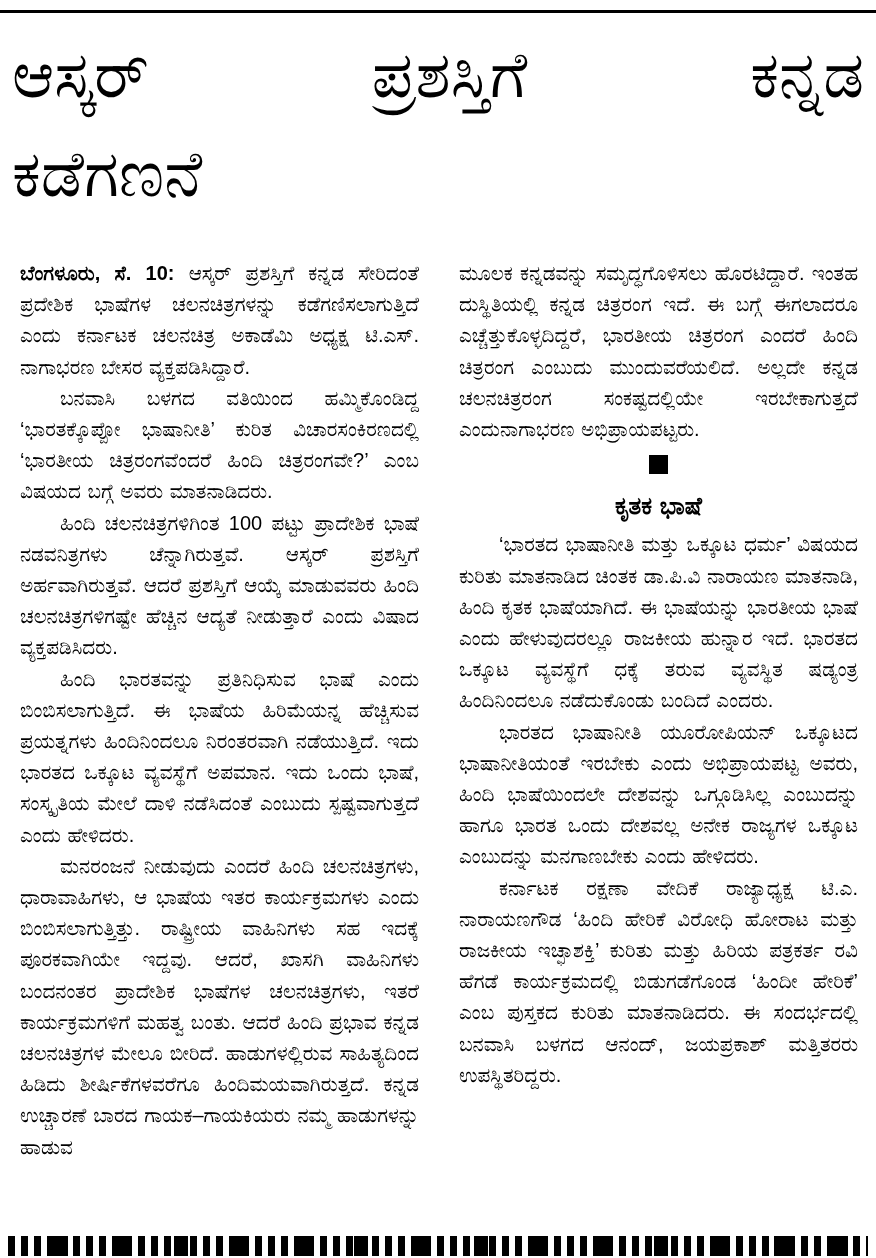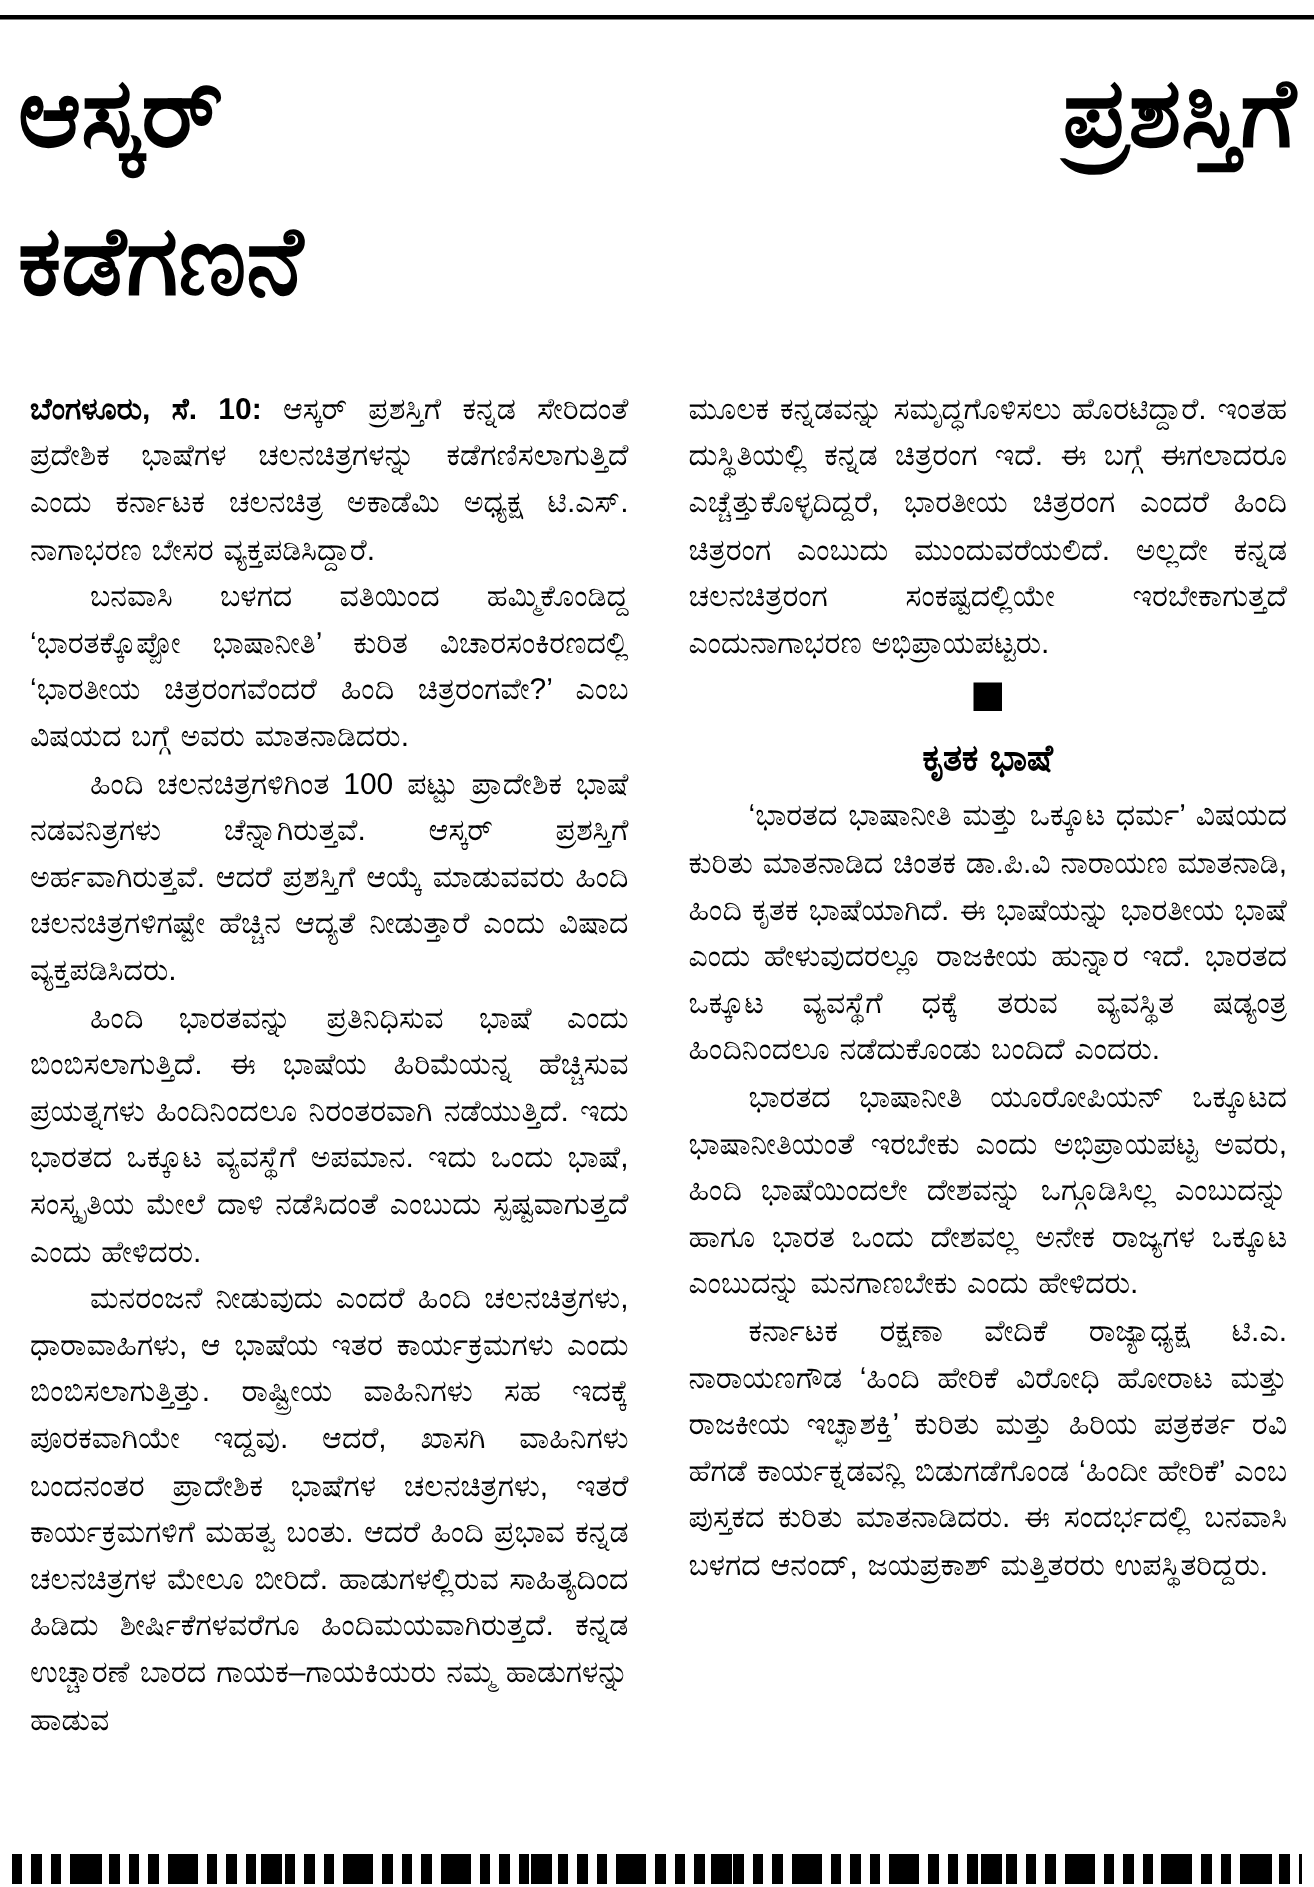--- a/index.html
+++ b/index.html
@@ -22,21 +22,21 @@
     left: 0;
     width: 876px;
     height: 3px;
     background: #000;
   }
   .headline {
     position: absolute;
     top: 26px;
     left: 12px;
     width: 852px;
-    font-weight: 700;
+    font-weight: 400;
     font-size: 64px;
     line-height: 99px;
     letter-spacing: 0px;
     color: #000;
   }
   .headline .hl-line {
     text-align: justify;
     text-align-last: justify;
     white-space: nowrap;
     display: flex;
@@ -98,20 +98,21 @@
 </style>
 </head>
 <body>
 
 <div class="top-rule"></div>
 
 <div class="headline">
   <div class="hl-line">
     <span>ಆಸ್ಕರ್</span>
     <span>ಪ್ರಶಸ್ತಿಗೆ</span>
+    <span>ಕನ್ನಡ</span>
   </div>
   <div class="hl-line">
     <span>ಕಡೆಗಣನೆ</span>
   </div>
 </div>
 
 <div class="body-columns">
 
   <div class="col">
     <p><span class="bold">ಬೆಂಗಳೂರು, ಸೆ. 10:</span><span> ಆಸ್ಕರ್ ಪ್ರಶಸ್ತಿಗೆ ಕನ್ನಡ ಸೇರಿದಂತೆ ಪ್ರದೇಶಿಕ ಭಾಷೆಗಳ ಚಲನಚಿತ್ರಗಳನ್ನು ಕಡೆಗಣಿಸಲಾಗುತ್ತಿದೆ ಎಂದು ಕರ್ನಾಟಕ ಚಲನಚಿತ್ರ ಅಕಾಡೆಮಿ ಅಧ್ಯಕ್ಷ ಟಿ.ಎಸ್. ನಾಗಾಭರಣ ಬೇಸರ ವ್ಯಕ್ತಪಡಿಸಿದ್ದಾರೆ.</span></p>
@@ -122,18 +123,18 @@
   </div>
 
   <div class="col">
     <p>ಮೂಲಕ ಕನ್ನಡವನ್ನು ಸಮೃದ್ಧಗೊಳಿಸಲು ಹೊರಟಿದ್ದಾರೆ. ಇಂತಹ ದುಸ್ಥಿತಿಯಲ್ಲಿ ಕನ್ನಡ ಚಿತ್ರರಂಗ ಇದೆ. ಈ ಬಗ್ಗೆ ಈಗಲಾದರೂ ಎಚ್ಚೆತ್ತುಕೊಳ್ಳದಿದ್ದರೆ, ಭಾರತೀಯ ಚಿತ್ರರಂಗ ಎಂದರೆ ಹಿಂದಿ ಚಿತ್ರರಂಗ ಎಂಬುದು ಮುಂದುವರೆಯಲಿದೆ. ಅಲ್ಲದೇ ಕನ್ನಡ ಚಲನಚಿತ್ರರಂಗ ಸಂಕಷ್ಟದಲ್ಲಿಯೇ ಇರಬೇಕಾಗುತ್ತದೆ ಎಂದುನಾಗಾಭರಣ ಅಭಿಪ್ರಾಯಪಟ್ಟರು.</p>
     <div class="subhead">
       <span class="square-bullet"></span>
       <span>ಕೃತಕ ಭಾಷೆ</span>
     </div>
     <p class="indent">‘ಭಾರತದ ಭಾಷಾನೀತಿ ಮತ್ತು ಒಕ್ಕೂಟ ಧರ್ಮ’ ವಿಷಯದ ಕುರಿತು ಮಾತನಾಡಿದ ಚಿಂತಕ ಡಾ.ಪಿ.ವಿ ನಾರಾಯಣ ಮಾತನಾಡಿ, ಹಿಂದಿ ಕೃತಕ ಭಾಷೆಯಾಗಿದೆ. ಈ ಭಾಷೆಯನ್ನು ಭಾರತೀಯ ಭಾಷೆ ಎಂದು ಹೇಳುವುದರಲ್ಲೂ ರಾಜಕೀಯ ಹುನ್ನಾರ ಇದೆ. ಭಾರತದ ಒಕ್ಕೂಟ ವ್ಯವಸ್ಥೆಗೆ ಧಕ್ಕೆ ತರುವ ವ್ಯವಸ್ಥಿತ ಷಡ್ಯಂತ್ರ ಹಿಂದಿನಿಂದಲೂ ನಡೆದುಕೊಂಡು ಬಂದಿದೆ ಎಂದರು.</p>
     <p class="indent">ಭಾರತದ ಭಾಷಾನೀತಿ ಯೂರೋಪಿಯನ್ ಒಕ್ಕೂಟದ ಭಾಷಾನೀತಿಯಂತೆ ಇರಬೇಕು ಎಂದು ಅಭಿಪ್ರಾಯಪಟ್ಟ ಅವರು, ಹಿಂದಿ ಭಾಷೆಯಿಂದಲೇ ದೇಶವನ್ನು ಒಗ್ಗೂಡಿಸಿಲ್ಲ ಎಂಬುದನ್ನು ಹಾಗೂ ಭಾರತ ಒಂದು ದೇಶವಲ್ಲ ಅನೇಕ ರಾಜ್ಯಗಳ ಒಕ್ಕೂಟ ಎಂಬುದನ್ನು ಮನಗಾಣಬೇಕು ಎಂದು ಹೇಳಿದರು.</p>
-    <p class="indent">ಕರ್ನಾಟಕ ರಕ್ಷಣಾ ವೇದಿಕೆ ರಾಜ್ಯಾಧ್ಯಕ್ಷ ಟಿ.ಎ. ನಾರಾಯಣಗೌಡ ‘ಹಿಂದಿ ಹೇರಿಕೆ ವಿರೋಧಿ ಹೋರಾಟ ಮತ್ತು ರಾಜಕೀಯ ಇಚ್ಛಾಶಕ್ತಿ’ ಕುರಿತು ಮತ್ತು ಹಿರಿಯ ಪತ್ರಕರ್ತ ರವಿ ಹೆಗಡೆ ಕಾರ್ಯಕ್ನಡವನ್ಲಿ ಬಿಡುಗಡೆಗೊಂಡ ‘ಹಿಂದೀ ಹೇರಿಕೆ’ ಎಂಬ ಪುಸ್ತಕದ ಕುರಿತು ಮಾತನಾಡಿದರು. ಈ ಸಂದರ್ಭದಲ್ಲಿ ಬನವಾಸಿ ಬಳಗದ ಆನಂದ್, ಜಯಪ್ರಕಾಶ್ ಮತ್ತಿತರರು ಉಪಸ್ಥಿತರಿದ್ದರು.</p>
+    <p class="indent">ಕರ್ನಾಟಕ ರಕ್ಷಣಾ ವೇದಿಕೆ ರಾಜ್ಯಾಧ್ಯಕ್ಷ ಟಿ.ಎ. ನಾರಾಯಣಗೌಡ ‘ಹಿಂದಿ ಹೇರಿಕೆ ವಿರೋಧಿ ಹೋರಾಟ ಮತ್ತು ರಾಜಕೀಯ ಇಚ್ಛಾಶಕ್ತಿ’ ಕುರಿತು ಮತ್ತು ಹಿರಿಯ ಪತ್ರಕರ್ತ ರವಿ ಹೆಗಡೆ ಕಾರ್ಯಕ್ರಮದಲ್ಲಿ ಬಿಡುಗಡೆಗೊಂಡ ‘ಹಿಂದೀ ಹೇರಿಕೆ’ ಎಂಬ ಪುಸ್ತಕದ ಕುರಿತು ಮಾತನಾಡಿದರು. ಈ ಸಂದರ್ಭದಲ್ಲಿ ಬನವಾಸಿ ಬಳಗದ ಆನಂದ್, ಜಯಪ್ರಕಾಶ್ ಮತ್ತಿತರರು ಉಪಸ್ಥಿತರಿದ್ದರು.</p>
   </div>
 
 </div>
 
 <div class="barcode"></div>
 
 </body></html>

